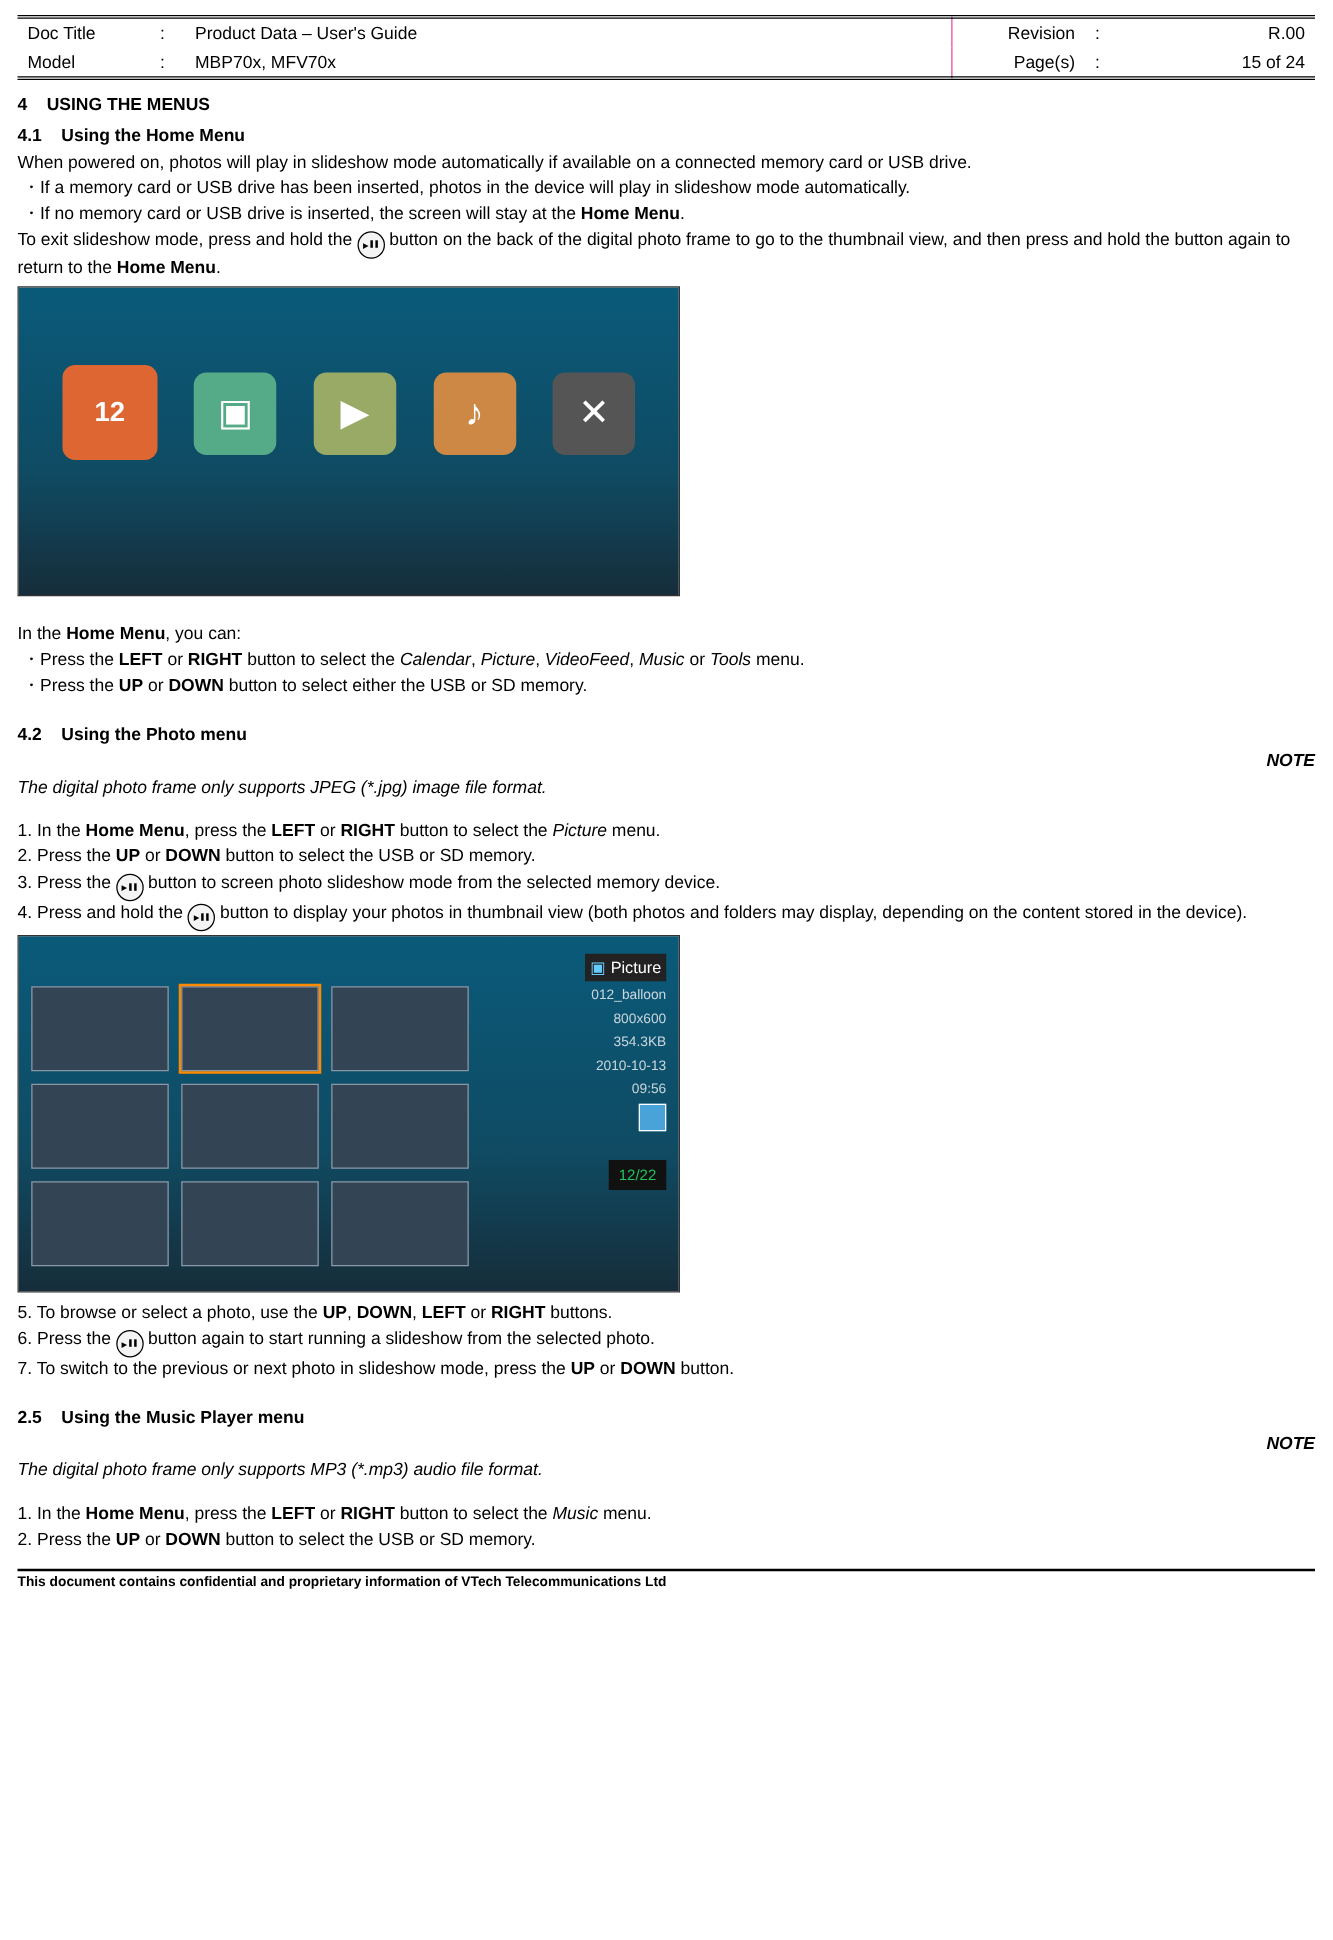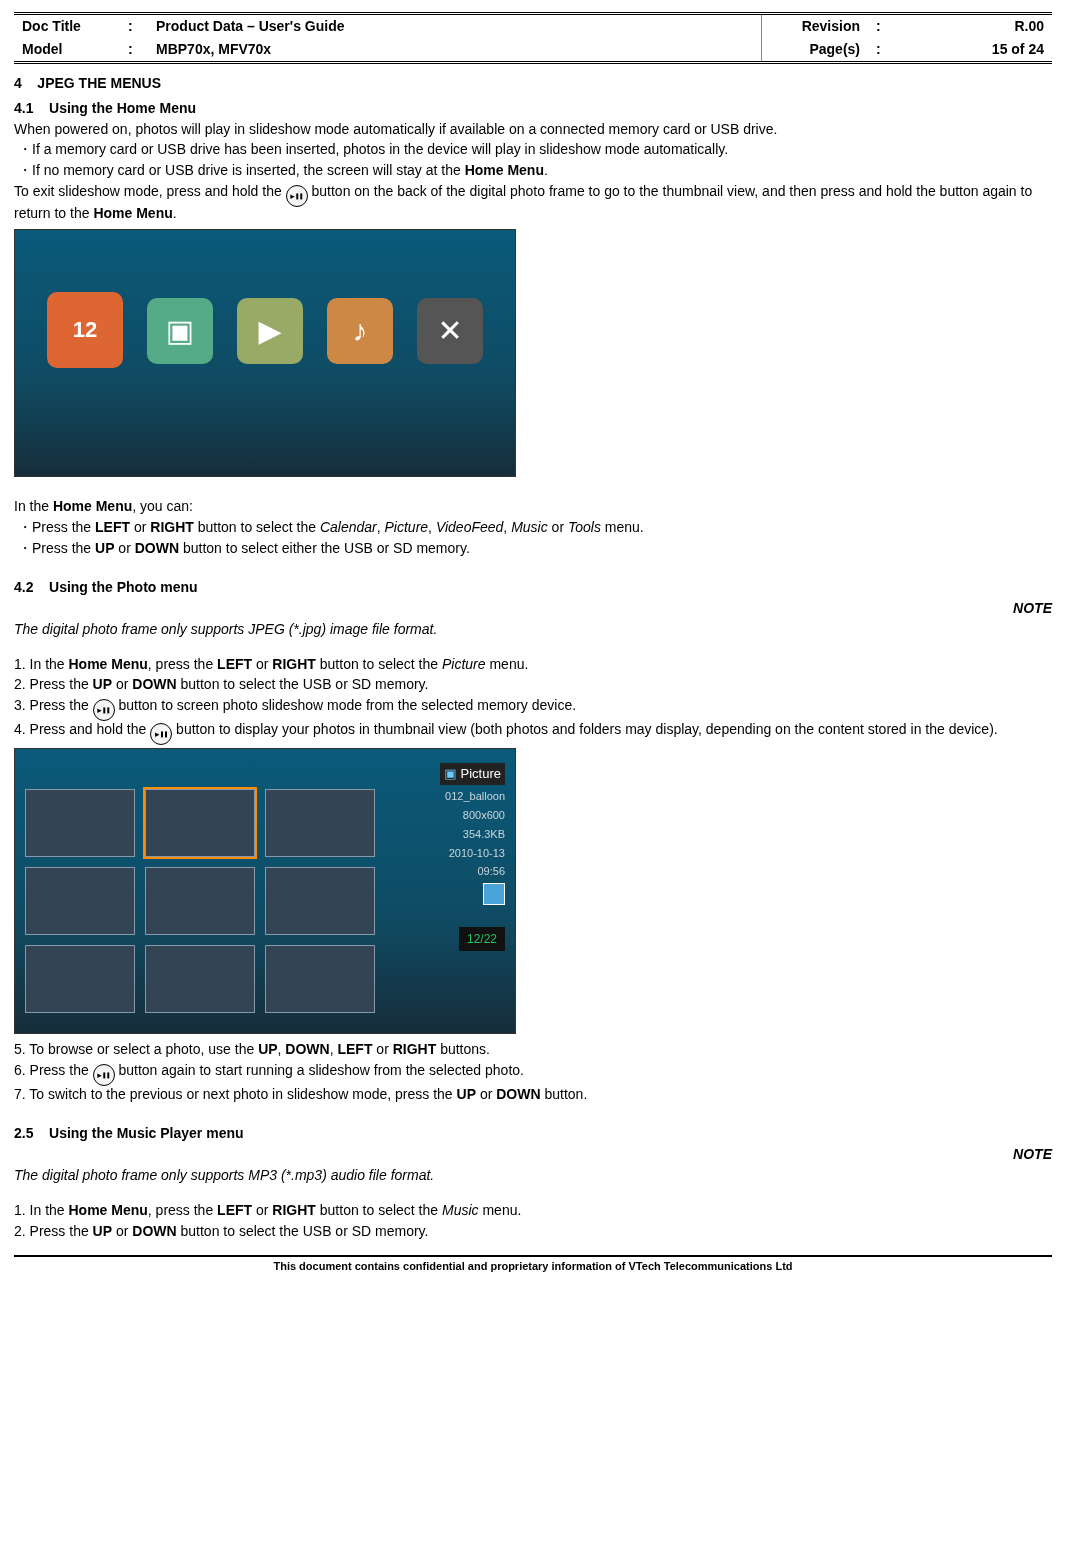--- a/index.html
+++ b/index.html
@@ -14,35 +14,36 @@
   .header-table {
     width: 100%;
     border-collapse: collapse;
     border-top: 3px double #000;
     border-bottom: 3px double #000;
     margin-bottom: 10px;
   }
   .header-table td {
     padding: 2px 8px;
     vertical-align: top;
-    font-weight: bold;
+    font-weight: normal;
   }
   .header-table .col1 { width: 90px; }
   .header-table .col2 { width: 12px; }
   .header-table .col3 { border-right: 1px solid #ec4899; }
   .header-table .col4 { width: 90px; padding-left: 8px; text-align: right;}
   .header-table .col5 { width: 12px; }
   .header-table .col6 { text-align: right; width: 140px; }
   h4 { margin: 4px 0 2px 0; font-size: 14px; }
   .subhead { font-weight: bold; margin-top: 6px; }
   .figure {
     margin: 6px 0;
     border: 1px solid #333;
     background: linear-gradient(180deg,#0a5a7a 0%, #0f4b63 60%, #162d3a 100%);
     position: relative;
+    padding-left: 28px;
   }
   .fig1 { width: 500px; height: 246px; }
   .home-icons {
     position: absolute; top: 68px; left: 0; right: 0;
     display: flex; justify-content: space-around; padding: 0 20px;
   }
   .icon-box {
     width: 66px; height: 66px; border-radius: 10px;
     display:flex; align-items:center; justify-content:center;
     font-size: 30px; color:#fff;
@@ -80,21 +81,20 @@
   }
   .play-icon::before{ content:"▸"; margin-right:-1px;}
   .play-icon::after{ content:"❚❚"; font-size:6px; margin-left:1px; letter-spacing:-1px;}
 
   .italic { font-style: italic; }
   .bold { font-weight: bold; text-align: right; }
   .codeish { font-family: "Trebuchet MS", sans-serif; font-style: italic; }
   p { margin: 2px 0; }
   .footer {
     border-top: 2px solid #000;
-    text-align: center;
     font-size: 11px;
     font-weight: bold;
     margin-top: 14px;
     padding-top: 2px;
   }
   .bullet { margin-left: 4px; }
   .gap { height: 12px; }
 </style>
 </head>
 <body>
@@ -114,21 +114,21 @@
     <td class="col2">:</td>
     <td class="col3">MBP70x, MFV70x</td>
     <td class="col4">Page(s)</td>
     <td class="col5">:</td>
     <td class="col6">15 of 24</td>
   </tr>
 </tbody>
   </table>
 
 <h4>
-  <span>4</span>&nbsp;&nbsp;&nbsp;&nbsp;<span>JPEG THE MENUS</span>
+  <span>4</span>&nbsp;&nbsp;&nbsp;&nbsp;<span>USING THE MENUS</span>
 </h4>
 
 <p class="subhead">
   <span>4.1</span>&nbsp;&nbsp;&nbsp;&nbsp;<span>Using the Home Menu</span>
 </p>
 <p>When powered on, photos will play in slideshow mode automatically if available on a connected memory card or USB drive.</p>
 <p class="bullet">・If a memory card or USB drive has been inserted, photos in the device will play in slideshow mode automatically.</p>
 <p class="bullet">
   <span>・If no memory card or USB drive is inserted, the screen will stay at the </span><span class="bold">Home Menu</span><span>.</span>
 </p>

